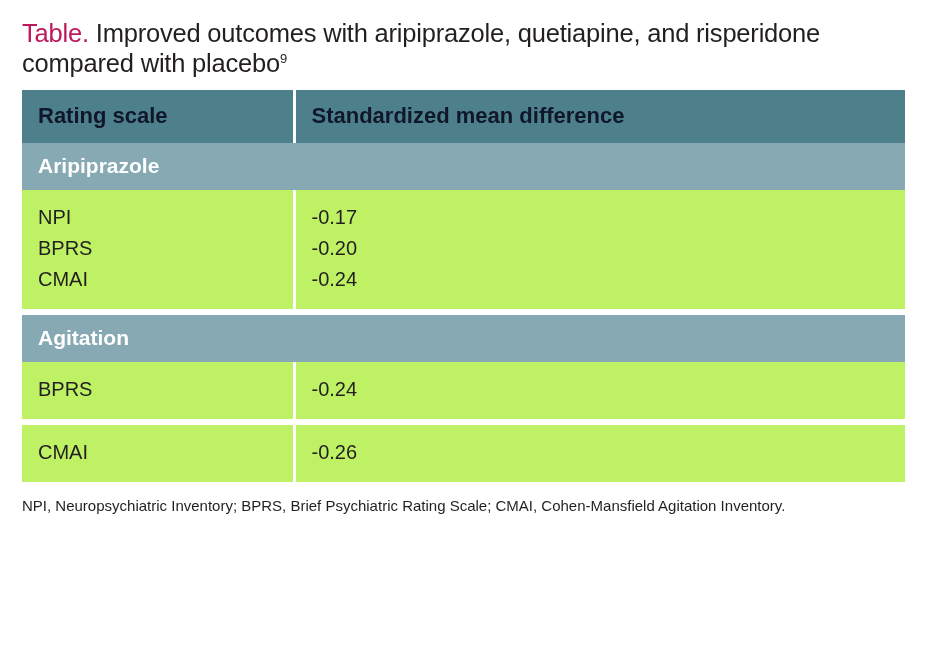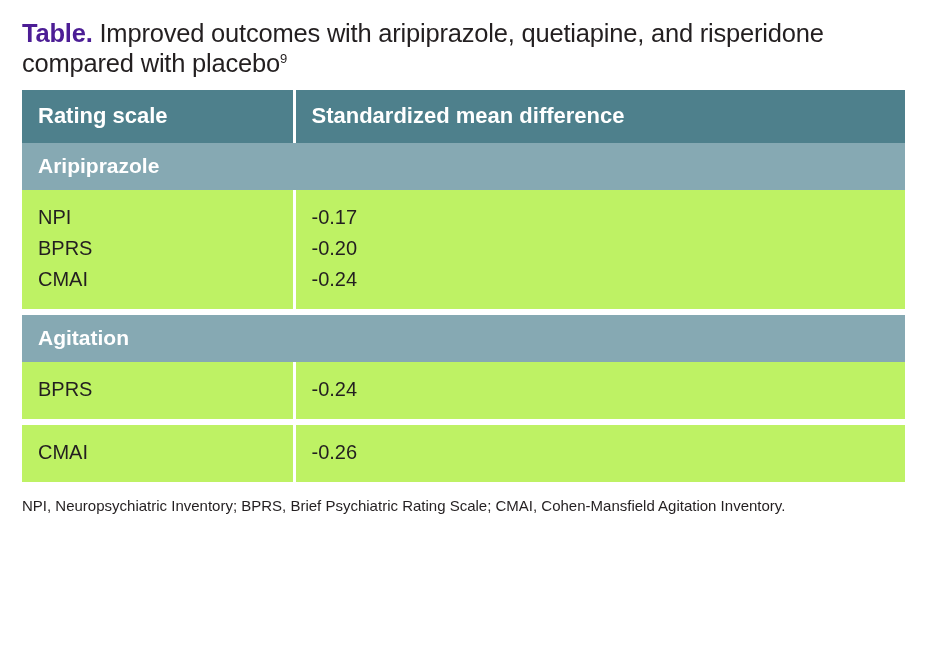--- a/index.html
+++ b/index.html
@@ -23,39 +23,39 @@
   }
   .title {
     font-size: 25.5px;
     line-height: 30px;
     font-weight: 400;
     color: #231f20;
     margin: 0 0 12px 0;
     letter-spacing: -0.2px;
   }
   .title .table-word {
-    color: #4c1d95;
-    font-weight: 700;
+    color: #be185d;
+    font-weight: 400;
   }
   .title sup {
     font-size: 13px;
     vertical-align: super;
     line-height: 0;
   }
   table.data {
     border-collapse: collapse;
     width: 883px;
     table-layout: fixed;
   }
   table.data col.c1 { width: 272px; }
   table.data col.c2 { width: 611px; }
 
   .hdr td {
     background: #4e808c;
-    color: #ffffff;
+    color: #0f172a;
     font-size: 22px;
     font-weight: 700;
     padding: 13px 16px 14px 16px;
     vertical-align: middle;
   }
   .hdr td.c1 {
     border-right: 3px solid #ffffff;
   }
   .grp td {
     background: #86a9b3;

